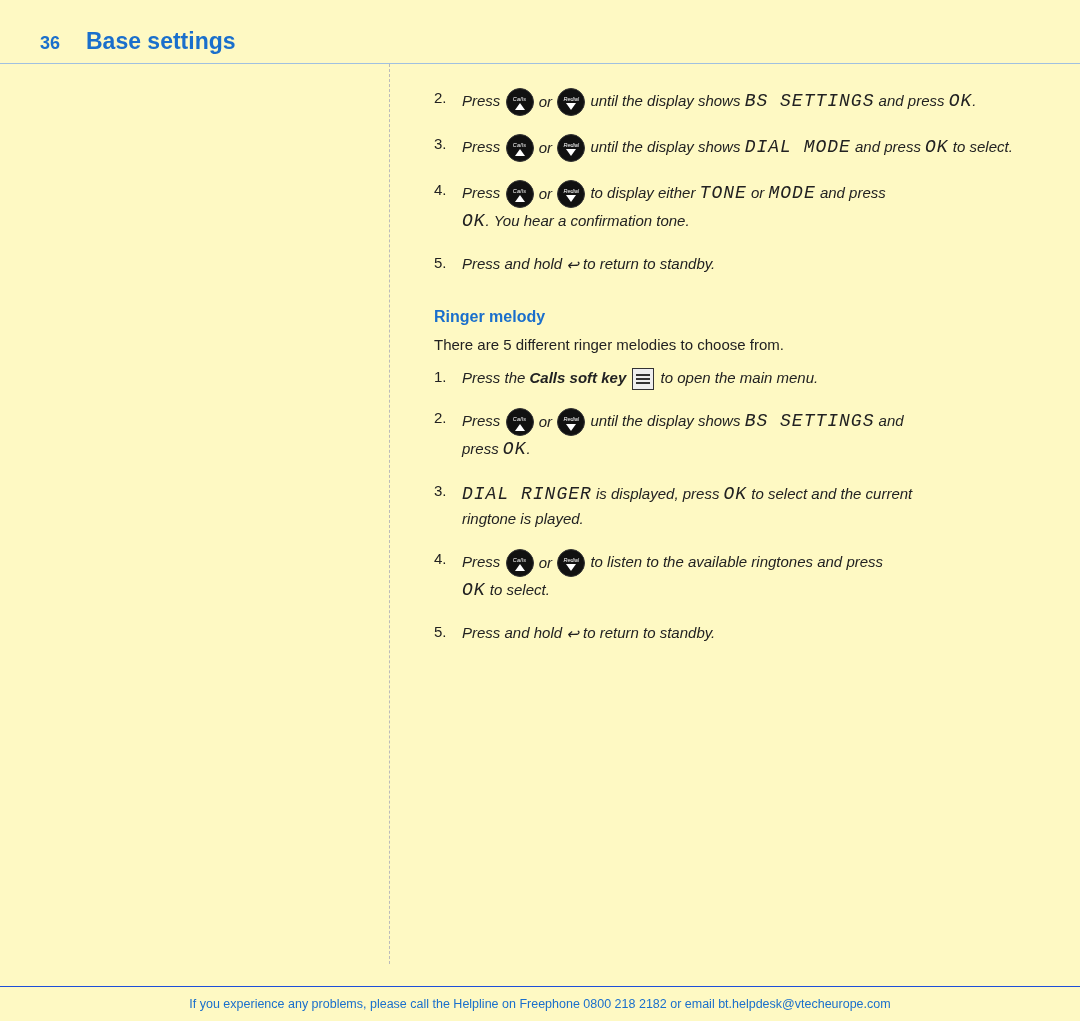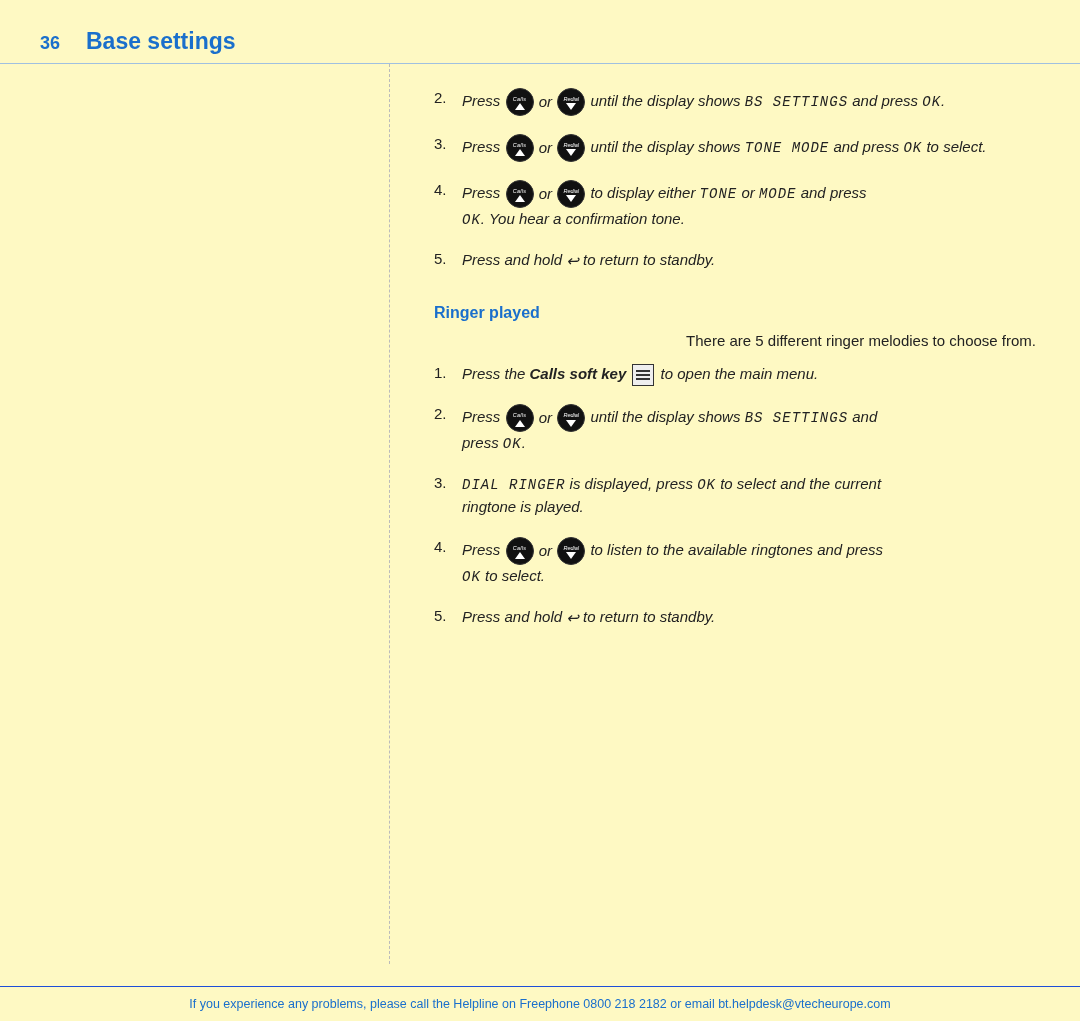--- a/index.html
+++ b/index.html
@@ -89,21 +89,20 @@
       font-weight: bold;
       font-size: 16px;
       margin: 32px 0 10px 0;
     }
 
     .intro-text {
       font-size: 15px;
       color: #222;
       margin-bottom: 14px;
       margin-left: 0px;
-      text-align: right;
     }
 
     
     .btn-icon {
       display: inline-flex;
       flex-direction: column;
       align-items: center;
       justify-content: center;
       width: 28px;
       height: 28px;
@@ -156,21 +155,21 @@
       width: 0;
       height: 0;
       border-left: 5px solid transparent;
       border-right: 5px solid transparent;
       border-top: 7px solid #fff;
       margin-top: 1px;
     }
 
     .mono {
       font-family: 'Courier New', Courier, monospace;
-      font-size: 14px;
+      font-size: 18px;
       letter-spacing: 1px;
     }
 
     .bold-text {
       font-weight: bold;
     }
 
     
     .menu-icon {
       display: inline-flex;
@@ -259,21 +258,21 @@
           <span>Press </span>
           <span class="btn-icon">
             <span class="calls-label">Calls</span>
             <span class="arrow-up"></span>
           </span>
           <span class="or-word">or</span>
           <span class="btn-icon-down">
             <span class="redial-label">Redial</span>
             <span class="arrow-down"></span>
           </span>
-          <span> until the display shows <span class="mono">TONE MODE</span> and press <span class="mono">OK</span> to select.</span>
+          <span> until the display shows <span class="mono">DIAL MODE</span> and press <span class="mono">OK</span> to select.</span>
         </span>
       </div>
 
       <div class="step">
         <span class="step-number">4.</span>
         <span class="step-content">
           <span>Press </span>
           <span class="btn-icon">
             <span class="calls-label">Calls</span>
             <span class="arrow-up"></span>
@@ -288,21 +287,21 @@
         </span>
       </div>
 
       <div class="step">
         <span class="step-number">5.</span>
         <span class="step-content">
           Press and hold <span class="return-arrow">↩</span> to return to standby.
         </span>
       </div>
 
-      <div class="subsection-title">Ringer played</div>
+      <div class="subsection-title">Ringer melody</div>
 
       <div class="intro-text">There are 5 different ringer melodies to choose from.</div>
 
       <div class="step">
         <span class="step-number">1.</span>
         <span class="step-content">
           Press the <span class="bold-text">Calls soft key</span>
           <span class="menu-icon">
             <span class="menu-line"></span>
             <span class="menu-line"></span>

